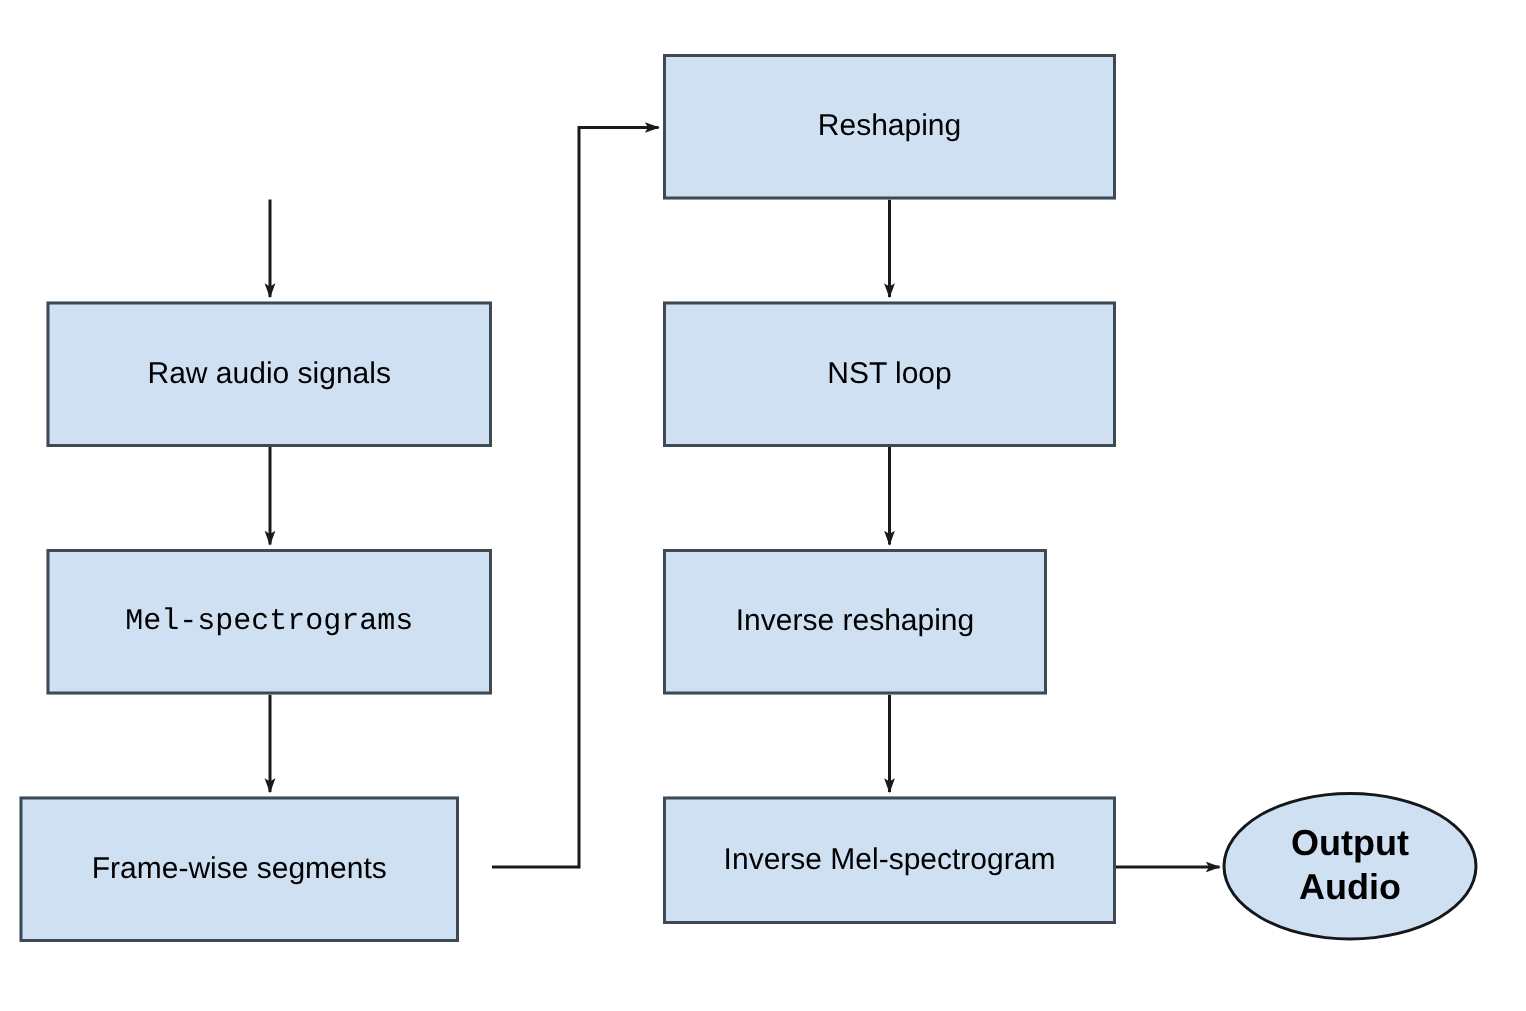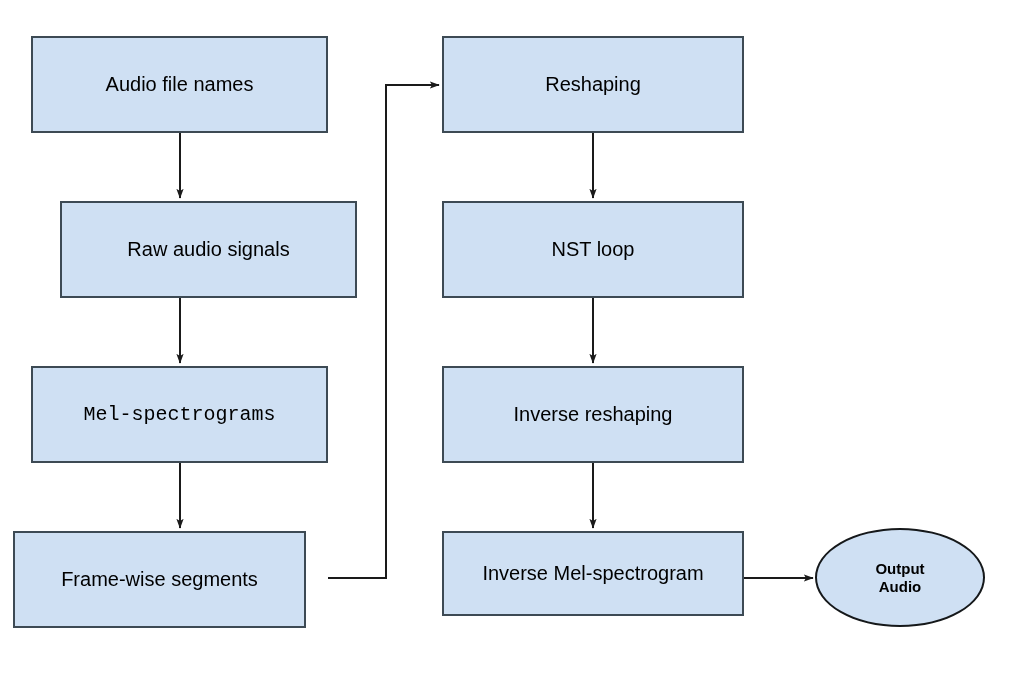--- a/index.html
+++ b/index.html
@@ -41,21 +41,21 @@
   .node-ellipse {
     position: absolute;
     box-sizing: border-box;
     background: #cfe0f3;
     border: 2.5px solid #15181a;
     border-radius: 50%;
     display: flex;
     align-items: center;
     justify-content: center;
     font-family: "Liberation Sans", sans-serif;
-    font-size: 15px;
+    font-size: 24px;
     font-weight: bold;
     color: #000000;
     line-height: 1.18;
     text-align: center;
   }
   .node-label {
     display: block;
     white-space: pre-line;
     pointer-events: none;
   }
@@ -82,45 +82,42 @@
 
     <line x1="593" y1="133" x2="593" y2="198" stroke="#1a1a1a" stroke-width="2" marker-end="url(#arrowhead)"></line>
 
     <line x1="593" y1="298" x2="593" y2="363" stroke="#1a1a1a" stroke-width="2" marker-end="url(#arrowhead)"></line>
 
     <line x1="593" y1="463" x2="593" y2="528" stroke="#1a1a1a" stroke-width="2" marker-end="url(#arrowhead)"></line>
 
     <line x1="744" y1="578" x2="813" y2="578" stroke="#1a1a1a" stroke-width="2" marker-end="url(#arrowhead)"></line>
   </svg>
 
-  <div class="node-box" style="left:31px; top:36px; width:297px; height:97px;">
-    <span class="node-label">Audio file names</span>
-  </div>
 
-  <div class="node-box" style="left:31px; top:201px; width:297px; height:97px;margin-left:29px;">
+  <div class="node-box" style="left:31px; top:201px; width:297px; height:97px;">
     <span class="node-label">Raw audio signals</span>
   </div>
 
   <div class="node-box" style="left:31px; top:366px; width:297px; height:97px;font-family:Liberation Mono, monospace;">
     <span class="node-label">Mel-spectrograms</span>
   </div>
 
   <div class="node-box" style="left:13px; top:531px; width:293px; height:97px;">
     <span class="node-label">Frame-wise segments</span>
   </div>
 
   <div class="node-box" style="left:442px; top:36px; width:302px; height:97px;text-align:center;">
     <span class="node-label">Reshaping</span>
   </div>
 
   <div class="node-box" style="left:442px; top:201px; width:302px; height:97px;justify-content:center;">
     <span class="node-label">NST loop</span>
   </div>
 
-  <div class="node-box" style="left:442px; top:366px; width:302px; height:97px;text-align:right;">
+  <div class="node-box" style="left:442px; top:366px; width:256px; height:97px;text-align:right;">
     <span class="node-label">Inverse reshaping</span>
   </div>
 
   <div class="node-box" style="left:442px; top:531px; width:302px; height:85px;">
     <span class="node-label">Inverse Mel-spectrogram</span>
   </div>
 
   <div class="node-ellipse" style="left:815px; top:528px; width:170px; height:99px;">
     <span class="node-label">Output
 Audio</span>

